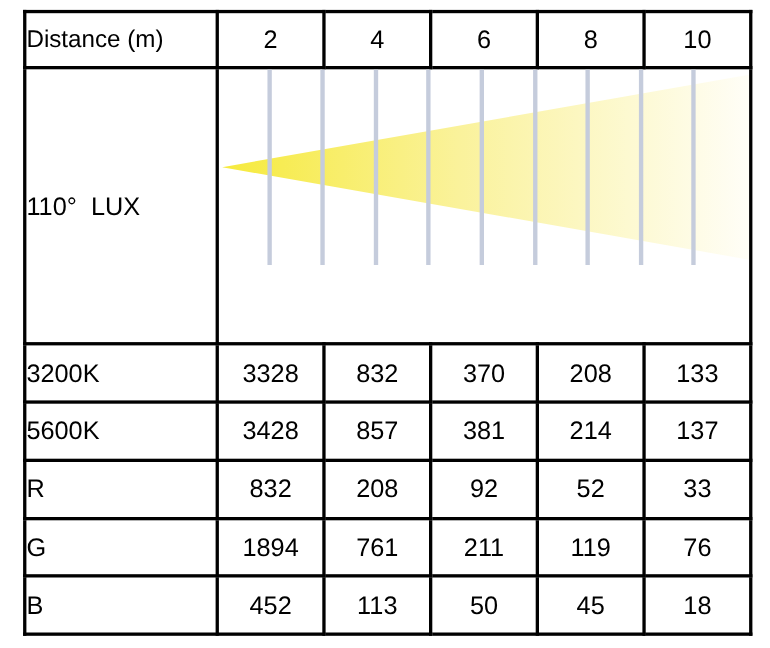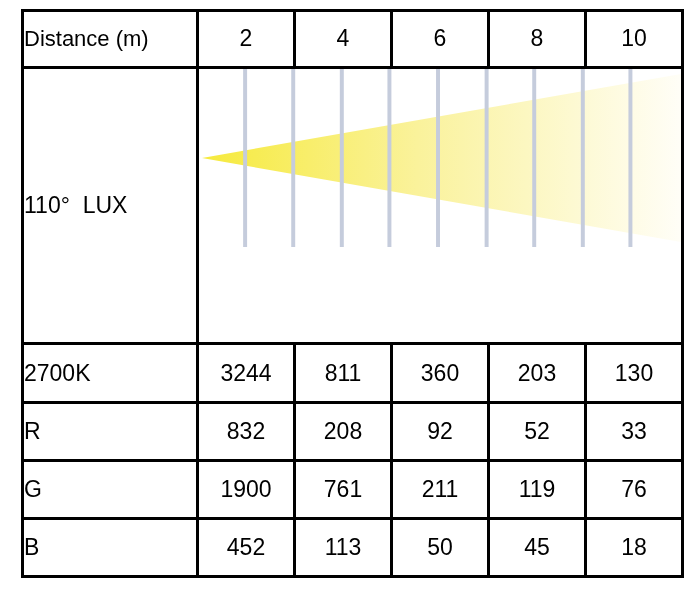--- a/index.html
+++ b/index.html
@@ -97,46 +97,54 @@
             <line x1="241" y1="0" x2="241" y2="181"></line>
             <line x1="290" y1="0" x2="290" y2="181"></line>
             <line x1="338" y1="0" x2="338" y2="181"></line>
             <line x1="387" y1="0" x2="387" y2="181"></line>
             <line x1="435" y1="0" x2="435" y2="181"></line>
           </g>
         </svg>
       </td>
     </tr>
 
+
     <tr class="data-row">
-      <td class="label-cell">2700K</td>
-      <td class="num-cell">3244</td>
-      <td class="num-cell">811</td>
-      <td class="num-cell">360</td>
-      <td class="num-cell">203</td>
-      <td class="num-cell">130</td>
+      <td class="label-cell">3200K</td>
+      <td class="num-cell">3328</td>
+      <td class="num-cell">832</td>
+      <td class="num-cell">370</td>
+      <td class="num-cell">208</td>
+      <td class="num-cell">133</td>
     </tr>
 
 
 
-
+    <tr class="data-row">
+      <td class="label-cell">5600K</td>
+      <td class="num-cell">3428</td>
+      <td class="num-cell">857</td>
+      <td class="num-cell">381</td>
+      <td class="num-cell">214</td>
+      <td class="num-cell">137</td>
+    </tr>
 
 
     <tr class="data-row">
       <td class="label-cell">R</td>
       <td class="num-cell">832</td>
       <td class="num-cell">208</td>
       <td class="num-cell">92</td>
       <td class="num-cell">52</td>
       <td class="num-cell">33</td>
     </tr>
 
     <tr class="data-row">
       <td class="label-cell">G</td>
-      <td class="num-cell">1900</td>
+      <td class="num-cell">1894</td>
       <td class="num-cell">761</td>
       <td class="num-cell">211</td>
       <td class="num-cell">119</td>
       <td class="num-cell">76</td>
     </tr>
 
     <tr class="data-row">
       <td class="label-cell">B</td>
       <td class="num-cell">452</td>
       <td class="num-cell">113</td>

